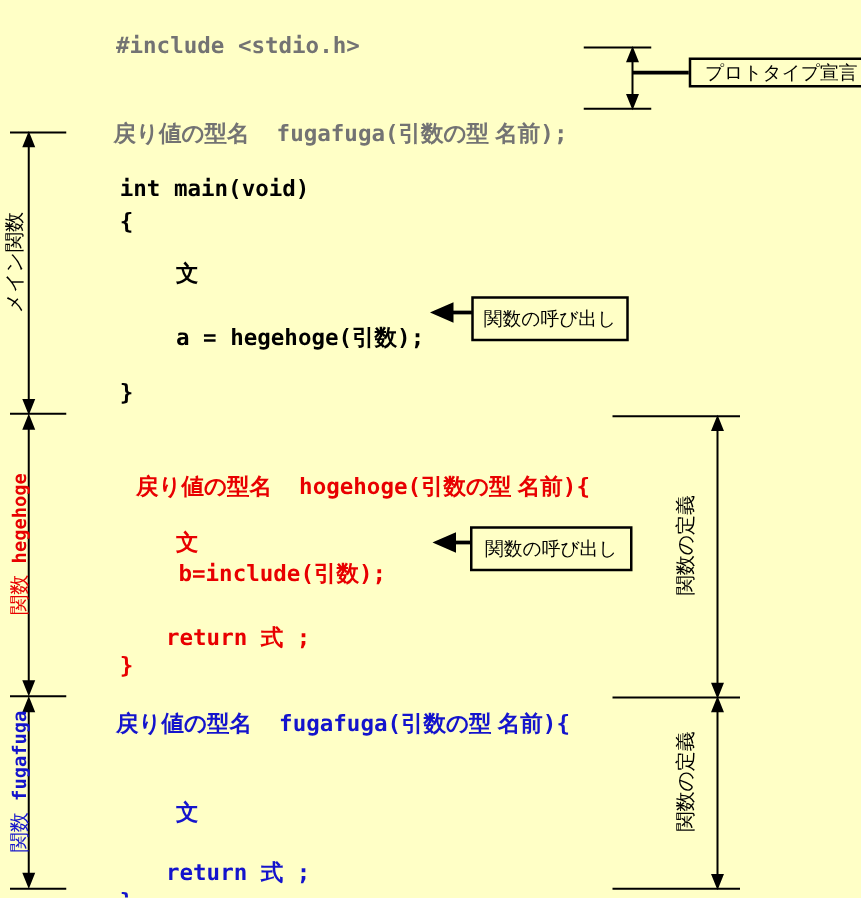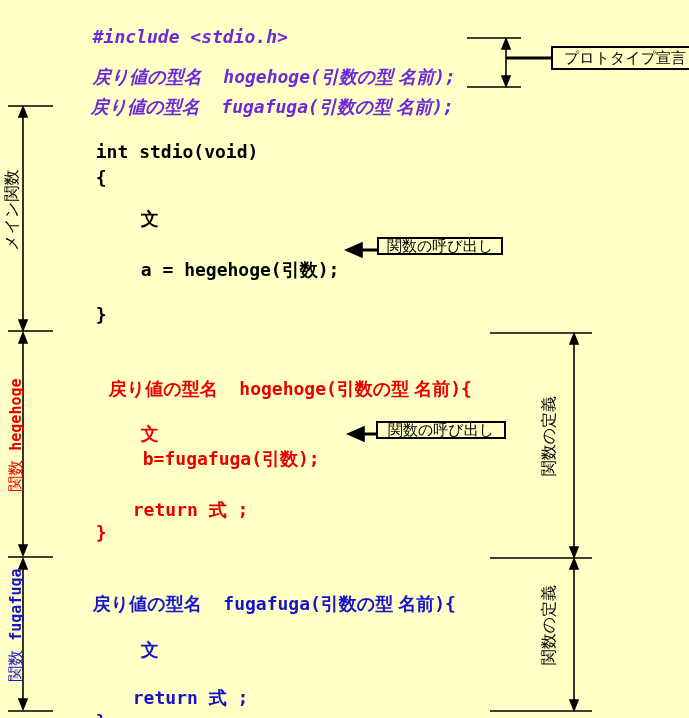--- a/index.html
+++ b/index.html
@@ -4,25 +4,25 @@
 <style>
   * { margin:0; padding:0; box-sizing:border-box; }
   html,body { width:689px; height:718px; }
   body { background:#FFFFC6; position:relative; overflow:hidden;
          font-family:"Liberation Sans", sans-serif; }
   #canvas { position:absolute; left:0; top:0; width:689px; height:718px; }
   svg.overlay { position:absolute; left:0; top:0; }
   .line { position:absolute; white-space:pre; line-height:22px; }
   .code { font-family:"DejaVu Sans Mono", monospace; font-weight:bold; font-size:18px; }
   .jp   { font-family:"Liberation Sans", sans-serif; font-weight:bold; font-size:18px; }
-  .green { color:#6d28d9;font-style:italic; }
+  .green { color:#737373; }
   .red   { color:#E80000; }
   .blue  { color:#1414CC; }
   .black { color:#000000; }
-  .callout-box { position:absolute; height:18px; border:2px solid #000;
+  .callout-box { position:absolute; height:36px; border:2px solid #000;
                  display:flex; align-items:center; justify-content:center;
                  font-size:15px; color:#000; white-space:nowrap; }
   .vlabel { position:absolute; white-space:pre; font-size:16px;
             transform: translate(-50%,-50%) rotate(-90deg); }
   .vlabel .code { font-size:15px; }
   .vlabel .jp { font-size:16px; font-weight:normal; }
 </style>
 </head>
 <body>
 
@@ -84,32 +84,29 @@
         <line x1="362" y1="434" x2="377" y2="434" stroke-width="3"></line>
         <polygon points="348,434 364,427 364,441"></polygon>
       </g>
     </g>
   </svg>
 
   <div class="line green" style="left:75px; top:4px">
     <span class="code">#include &lt;stdio.h&gt;</span>
   </div>
 
-  <div class="line green" style="left:75px; top:44px">
-    <span class="jp">戻り値の型名</span><span class="code">  hogehoge(</span><span class="jp">引数の型 名前</span><span class="code">);</span>
-  </div>
 
   <div class="line green" style="left:73px; top:74px">
     <span class="jp">戻り値の型名</span><span class="code">  fugafuga(</span><span class="jp">引数の型 名前</span><span class="code">);</span>
   </div>
 
   <div class="callout-box" style="left:551px; top:46px; width:148px; height:24px">プロトタイプ宣言</div>
 
   <div class="line black" style="left:78px; top:119px">
-    <span class="code">int stdio(void)</span>
+    <span class="code">int main(void)</span>
   </div>
   <div class="line black" style="left:78px; top:145px">
     <span class="code">{</span>
   </div>
   <div class="line black" style="left:123px; top:186px">
     <span class="jp">文</span>
   </div>
   <div class="line black" style="left:123px; top:237px">
     <span class="code">a = hegehoge(</span><span class="jp">引数</span><span class="code">);</span>
   </div>
@@ -123,40 +120,40 @@
     <span class="jp">メイン関数</span>
   </div>
 
   <div class="line red" style="left:91px; top:356px">
     <span class="jp">戻り値の型名</span><span class="code">  hogehoge(</span><span class="jp">引数の型 名前</span><span class="code">){</span>
   </div>
   <div class="line red" style="left:123px; top:401px">
     <span class="jp">文</span>
   </div>
   <div class="line red" style="left:125px; top:426px">
-    <span class="code">b=fugafuga(</span><span class="jp">引数</span><span class="code">);</span>
+    <span class="code">b=include(</span><span class="jp">引数</span><span class="code">);</span>
   </div>
   <div class="line red" style="left:115px; top:477px">
     <span class="code">return </span><span class="jp">式</span><span class="code"> ;</span>
   </div>
   <div class="line red" style="left:78px; top:500px">
     <span class="code">}</span>
   </div>
 
   <div class="callout-box" style="left:376px; top:421px; width:130px">関数の呼び出し</div>
 
   <div class="vlabel red" style="left:16px; top:444px">
     <span class="jp">関数</span><span class="code"> hegehoge</span>
   </div>
 
   <div class="vlabel black" style="left:549px; top:445px">
     <span class="jp">関数の定義</span>
   </div>
 
-  <div class="line blue" style="left:75px; top:571px">
+  <div class="line blue" style="left:75px; top:546px">
     <span class="jp">戻り値の型名</span><span class="code">  fugafuga(</span><span class="jp">引数の型 名前</span><span class="code">){</span>
   </div>
   <div class="line blue" style="left:123px; top:617px">
     <span class="jp">文</span>
   </div>
   <div class="line blue" style="left:115px; top:665px">
     <span class="code">return </span><span class="jp">式</span><span class="code"> ;</span>
   </div>
   <div class="line blue" style="left:78px; top:689px">
     <span class="code">}</span>

